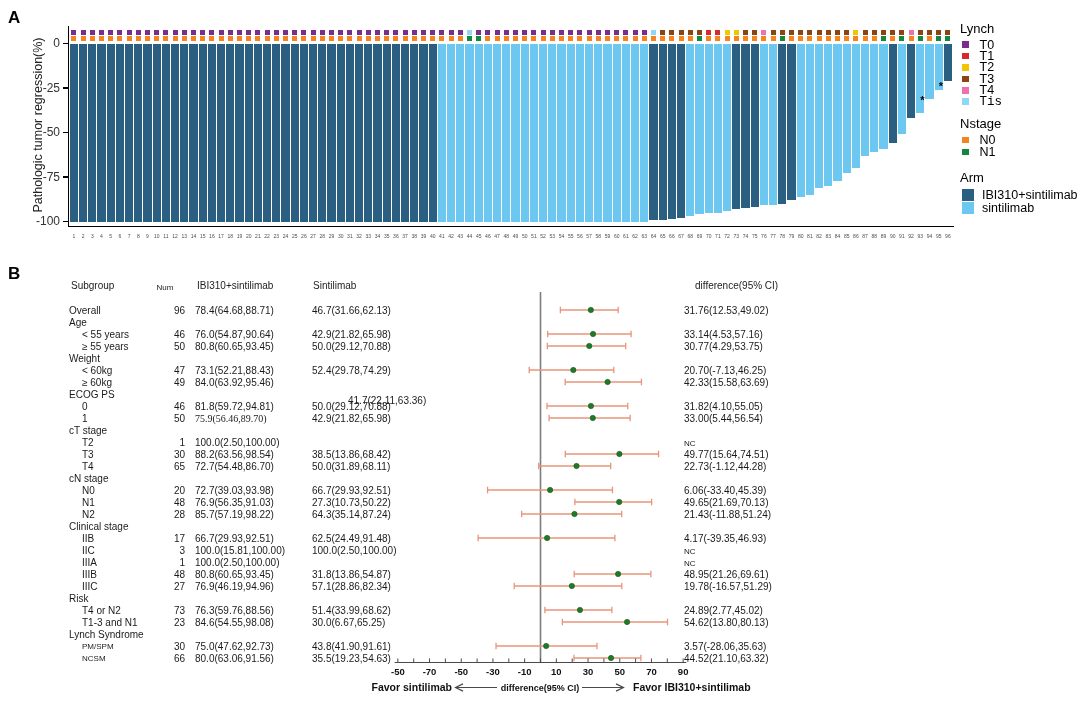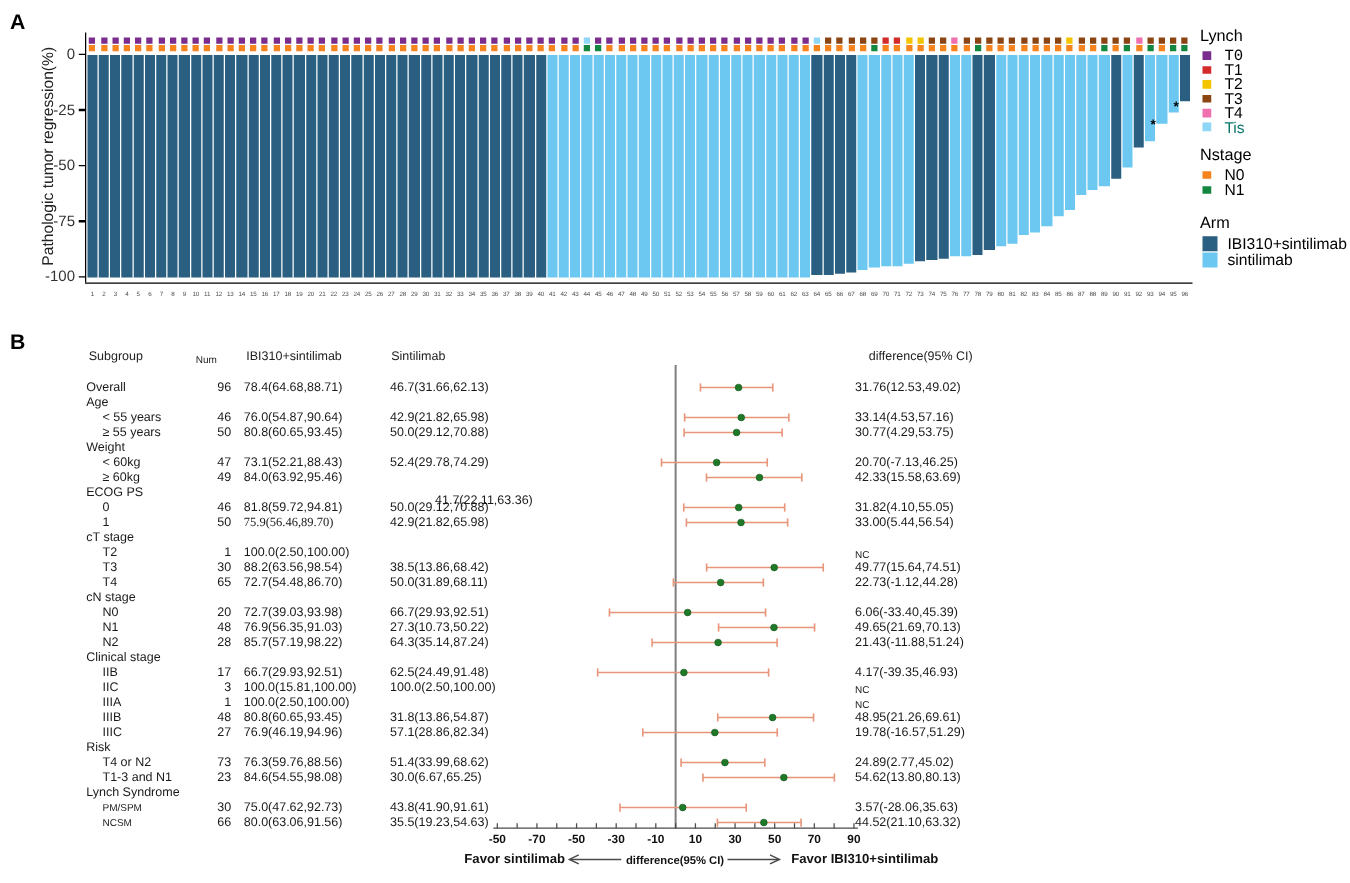--- a/index.html
+++ b/index.html
@@ -421,21 +421,21 @@
       <div style="position: absolute; left: 933.7px; top: 232.5px; width: 10px; text-align: center; font-size: 5px; line-height: 6px; color: rgb(77, 77, 77);">95</div>
       <div style="position: absolute; left: 943.8px; top: 43.5px; width: 8.2px; height: 37.38px; background: rgb(43, 95, 129);"></div>
       <div style="position: absolute; left: 945.4px; top: 29.5px; width: 5px; height: 5px; background: rgb(138, 69, 19);"></div>
       <div style="position: absolute; left: 945.4px; top: 36.2px; width: 5px; height: 5px; background: rgb(19, 135, 63);"></div>
       <div style="position: absolute; left: 942.9px; top: 232.5px; width: 10px; text-align: center; font-size: 5px; line-height: 6px; color: rgb(77, 77, 77);">96</div>
       <div style="position: absolute; left: 917.5px; top: 95.46px; width: 10px; font-size: 11px; font-weight: bold; color: rgb(0, 0, 0); text-align: center; line-height: 11px;">*</div>
       <div style="position: absolute; left: 935.9px; top: 81.22px; width: 10px; font-size: 11px; font-weight: bold; color: rgb(0, 0, 0); text-align: center; line-height: 11px;">*</div>
     </div>
   <div id="palegend" class="abs" style="left:960px;top:21px;width:118px">
       <div style="font-size: 13px; color: rgb(0, 0, 0); margin-top: 0px; margin-bottom: 3px;">Lynch</div>
-      <div style="display: flex; align-items: center; height: 11.4px; font-family: Liberation Mono, monospace;">
+      <div style="display: flex; align-items: center; height: 11.4px;">
         <span style="width: 6.5px; height: 6.5px; background: rgb(123, 45, 142); margin-left: 2px; margin-right: 11px; flex: 0 0 auto;"></span>
         <span style="font-size: 12.5px; color: rgb(0, 0, 0); white-space: nowrap;">T0</span>
       </div>
       <div style="display: flex; align-items: center; height: 11.4px;">
         <span style="width: 6.5px; height: 6.5px; background: rgb(212, 42, 42); margin-left: 2px; margin-right: 11px; flex: 0 0 auto;"></span>
         <span style="font-size: 12.5px; color: rgb(0, 0, 0); white-space: nowrap;">T1</span>
       </div>
       <div style="display: flex; align-items: center; height: 11.4px;">
         <span style="width: 6.5px; height: 6.5px; background: rgb(242, 197, 0); margin-left: 2px; margin-right: 11px; flex: 0 0 auto;"></span>
         <span style="font-size: 12.5px; color: rgb(0, 0, 0); white-space: nowrap;">T2</span>
@@ -443,21 +443,21 @@
       <div style="display: flex; align-items: center; height: 11.4px;">
         <span style="width: 6.5px; height: 6.5px; background: rgb(138, 69, 19); margin-left: 2px; margin-right: 11px; flex: 0 0 auto;"></span>
         <span style="font-size: 12.5px; color: rgb(0, 0, 0); white-space: nowrap;">T3</span>
       </div>
       <div style="display: flex; align-items: center; height: 11.4px;">
         <span style="width: 6.5px; height: 6.5px; background: rgb(240, 111, 174); margin-left: 2px; margin-right: 11px; flex: 0 0 auto;"></span>
         <span style="font-size: 12.5px; color: rgb(0, 0, 0); white-space: nowrap;">T4</span>
       </div>
       <div style="display: flex; align-items: center; height: 11.4px;">
         <span style="width: 6.5px; height: 6.5px; background: rgb(143, 214, 247); margin-left: 2px; margin-right: 11px; flex: 0 0 auto;"></span>
-        <span style="font-size: 12.5px; color: #0f766e; white-space: nowrap;">Tis</span>
+        <span style="font-size: 12.5px; color: #000000; white-space: nowrap; font-family: Liberation Mono, monospace;">Tis</span>
       </div>
       <div style="font-size: 13px; color: rgb(0, 0, 0); margin-top: 9px; margin-bottom: 3px;">Nstage</div>
       <div style="display: flex; align-items: center; height: 11.8px;">
         <span style="width: 6.5px; height: 6.5px; background: rgb(245, 132, 31); margin-left: 2px; margin-right: 11px; flex: 0 0 auto;"></span>
         <span style="font-size: 12.5px; color: rgb(0, 0, 0); white-space: nowrap;">N0</span>
       </div>
       <div style="display: flex; align-items: center; height: 11.8px;">
         <span style="width: 6.5px; height: 6.5px; background: rgb(19, 135, 63); margin-left: 2px; margin-right: 11px; flex: 0 0 auto;"></span>
         <span style="font-size: 12.5px; color: rgb(0, 0, 0); white-space: nowrap;">N1</span>
       </div>

